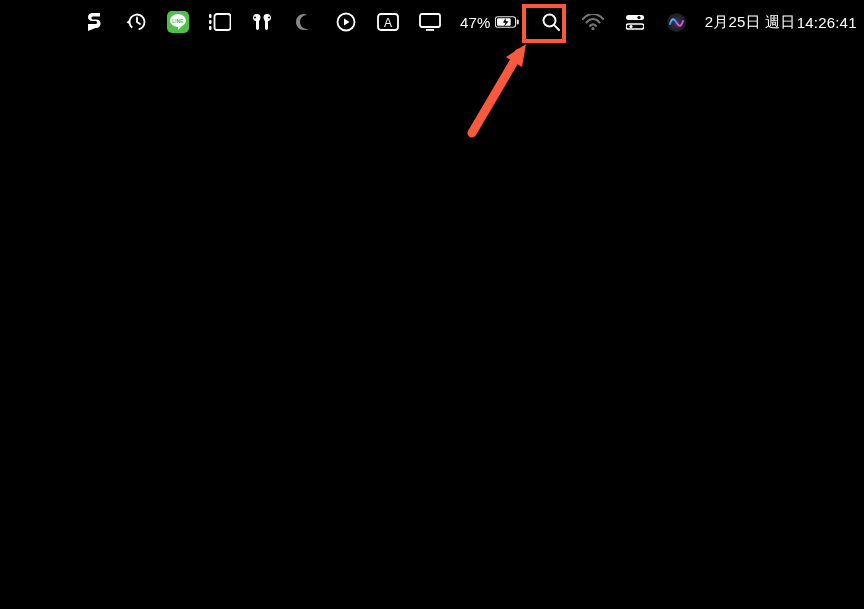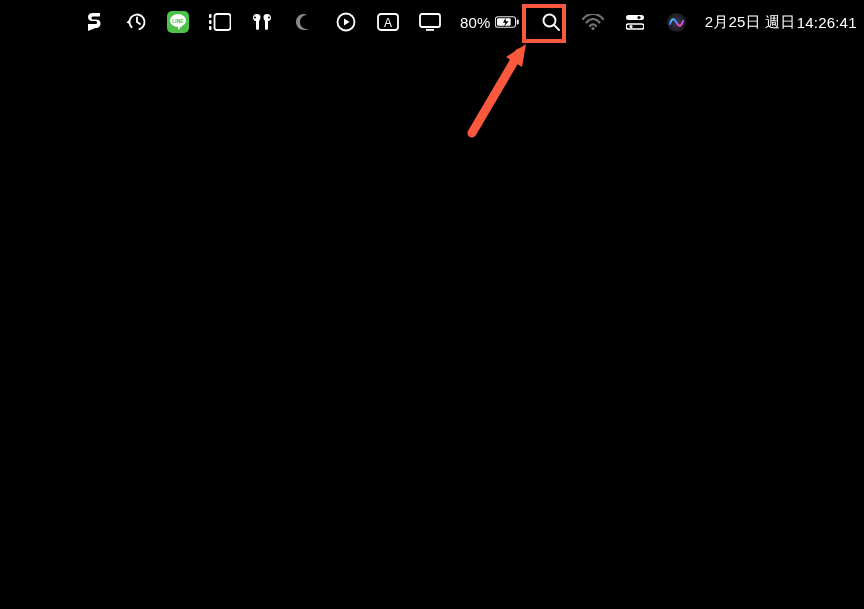--- a/index.html
+++ b/index.html
@@ -127,21 +127,21 @@
   </div>
 
   <div class="item">
     <svg width="22" height="18" viewBox="0 0 22 18">
       <rect x="1" y="1" width="20" height="13" rx="2" stroke="#fff" stroke-width="1.8" fill="none"></rect>
       <rect x="7" y="16" width="8" height="1.8" fill="#fff"></rect>
     </svg>
   </div>
 
   <div class="item battery-group">
-    <span class="txt">80%</span>
+    <span class="txt">47%</span>
     <svg width="30" height="14" viewBox="0 0 30 14">
       <rect x="0.5" y="0.5" width="25" height="13" rx="3" stroke="#fff" stroke-width="1.3" fill="none" opacity="0.9"></rect>
       <rect x="2.5" y="2.5" width="17" height="9" rx="1.5" fill="#fff"></rect>
       <rect x="27" y="4" width="2.5" height="6" rx="1.2" fill="#fff" opacity="0.9"></rect>
       <path d="M13 2 L10 8 L13 8 L11 13 L17 6 L13.5 6 Z" fill="#000"></path>
     </svg>
   </div>
 
   <div class="item" style="margin-left:2px;">
     <svg width="18" height="18" viewBox="0 0 18 18">

